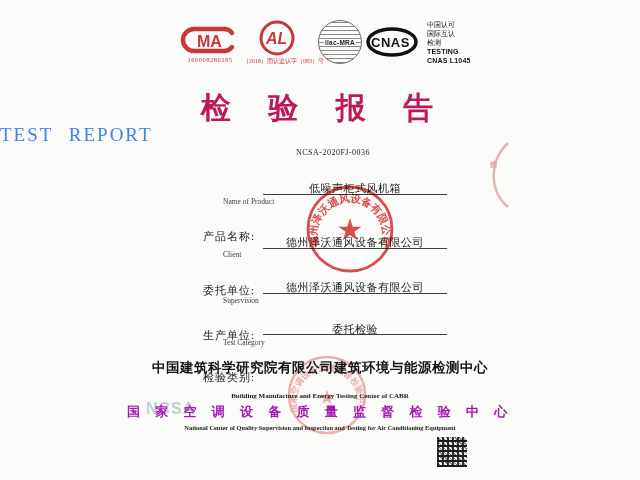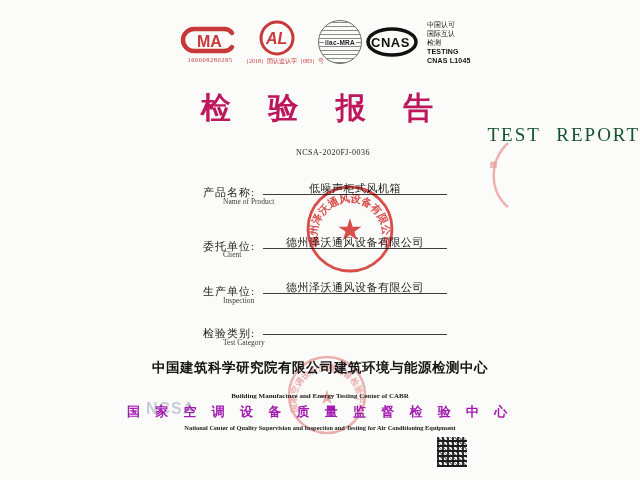--- a/index.html
+++ b/index.html
@@ -20,26 +20,26 @@
     display:flex;align-items:center;justify-content:center;}
   .ilac-label{background:#fff;font-family:"Liberation Sans",sans-serif;
     font-size:6.5px;font-weight:bold;color:#222;padding:0 1px;letter-spacing:.3px;}
   .cnas-block{left:427px;top:20px;width:52px;line-height:9px;
     font-family:"Liberation Sans",sans-serif;font-size:7px;color:#111;}
   .cnas-block .en{font-weight:bold;letter-spacing:.2px;}
 
   
   .title-zh{left:0;top:88px;width:640px;text-align:center;font-size:30px;font-weight:bold;
     letter-spacing:6px;word-spacing:18px;color:#be185d;}
-  .title-en{left:0;top:124px;width:640px;text-align:right;font-size:19px;
-    letter-spacing:2px;word-spacing:9px;color:#14532d;}
+  .title-en{left:0;top:124px;width:640px;text-align:left;font-size:19px;
+    letter-spacing:2px;word-spacing:9px;color:#3b82f6;}
   .report-no{left:13px;top:148px;width:640px;text-align:center;font-size:8px;letter-spacing:.5px;color:#222;}
 
   
-  .flabel-zh{left:203px;font-size:11px;letter-spacing:1px;color:#222;}
+  .flabel-zh{left:203px;font-size:11px;letter-spacing:1px;color:#222;margin-top:44px;}
   .flabel-en{left:203px;font-size:7.5px;color:#3a3a3a;padding-left:20px;}
   .fline{left:263px;width:184px;height:1px;background:#3d3d3d;}
   .fvalue{left:263px;width:184px;text-align:center;font-size:11px;color:#222;letter-spacing:.5px;}
 
   
   .seal{mix-blend-mode:multiply;}
   .seal-client{left:305px;top:184px;opacity:.92;}
   .seal-center{left:286px;top:354px;opacity:.5;}
   .seal-edge{left:484px;top:141px;opacity:.75;}
 
@@ -104,26 +104,27 @@
   <div class="abs flabel-en" style="top:197px">Name of Product</div>
   <div class="abs fvalue" style="top:181px">低噪声柜式风机箱</div>
   <div class="abs fline" style="top:194px"></div>
 
   <div class="abs flabel-zh" style="top:239px">委托单位:</div>
   <div class="abs flabel-en" style="top:250px">Client</div>
   <div class="abs fvalue" style="top:235px">德州泽沃通风设备有限公司</div>
   <div class="abs fline" style="top:248px"></div>
 
   <div class="abs flabel-zh" style="top:284px">生产单位:</div>
-  <div class="abs flabel-en" style="top:296px">Inspection</div>
+  <div class="abs flabel-en" style="top:296px">Supervision</div>
   <div class="abs fvalue" style="top:280px">德州泽沃通风设备有限公司</div>
   <div class="abs fline" style="top:293px"></div>
 
   <div class="abs flabel-zh" style="top:326px">检验类别:</div>
   <div class="abs flabel-en" style="top:338px">Test Category</div>
+  <div class="abs fvalue" style="top:322px">委托检验</div>
   <div class="abs fline" style="top:334px"></div>
 
   <svg class="abs seal seal-center" width="82" height="82" viewBox="0 0 82 82">
     <defs>
         <path id="arcCenter" d="M 11,55 A 31,31 0 1 1 71,55" fill="none"></path>
       </defs>
     <circle cx="41" cy="41" r="38" fill="none" stroke="#dd6765" stroke-width="2.5"></circle>
     <text font-size="8.5" font-weight="bold" fill="#dd6765">
       <textPath href="#arcCenter" startOffset="50%" text-anchor="middle">国家空调设备质量监督检验中心</textPath>
     </text>

